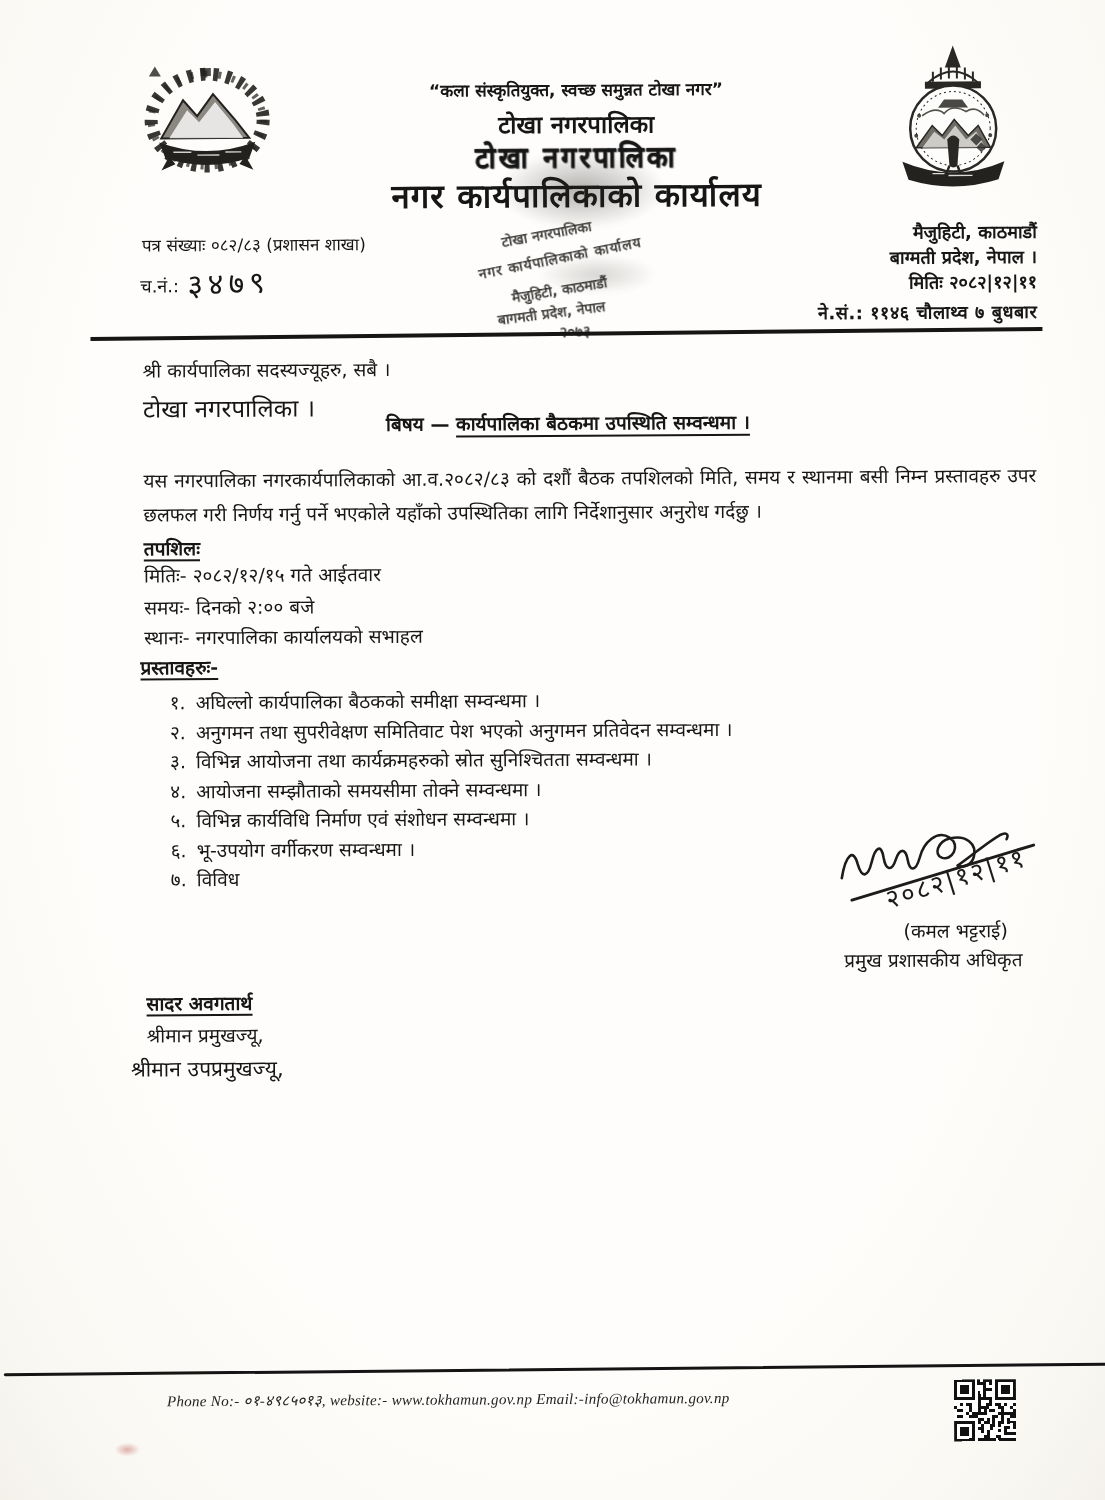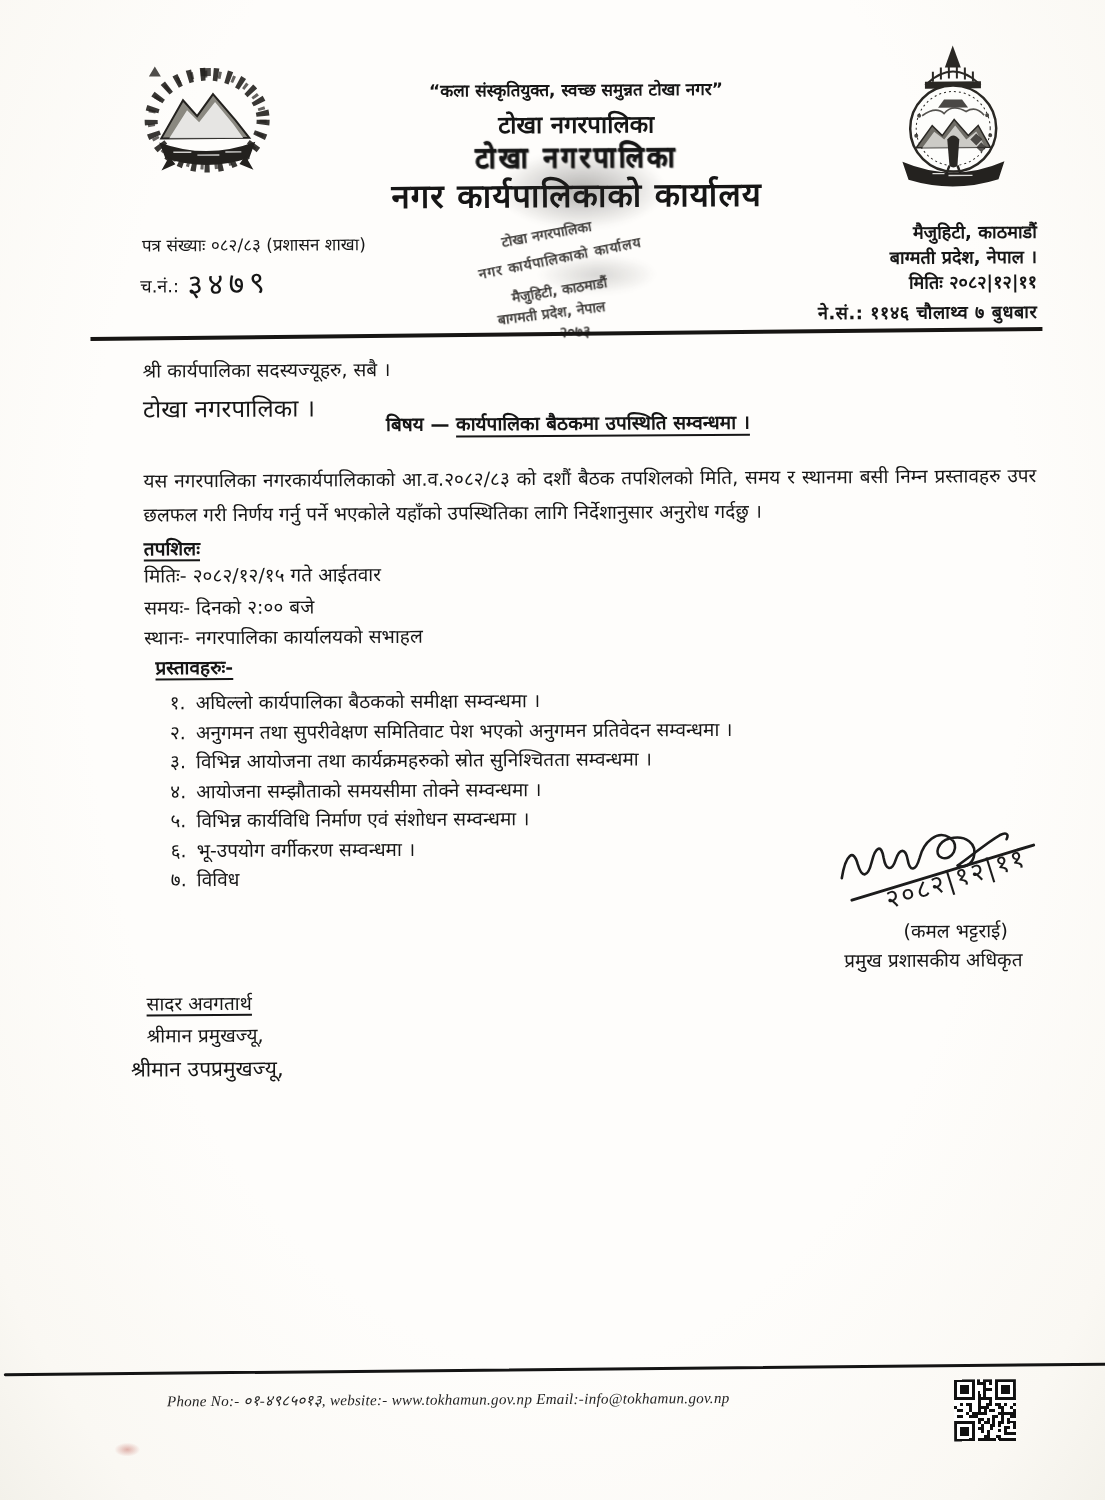--- a/index.html
+++ b/index.html
@@ -65,35 +65,35 @@
   
   .to1{left:145px;top:355px;font-size:19px;}
   .to2{left:145px;top:389px;font-size:24px;}
   .subject{left:388px;top:410px;font-size:19px;font-weight:700;}
   .subject .ul{text-underline-offset:5px;}
   .para{left:145px;top:461px;width:893px;font-size:19px;line-height:34px;text-align:justify;}
   .h-tapasil{left:145px;top:533px;font-size:19px;font-weight:700;}
   .d1{left:145px;top:560px;font-size:19px;}
   .d2{left:145px;top:592px;font-size:19px;}
   .d3{left:145px;top:622px;font-size:19px;}
-  .h-prastav{left:156px;top:652px;font-size:19px;font-weight:700;}
+  .h-prastav{left:141px;top:652px;font-size:19px;font-weight:700;}
   .plist{left:170px;top:686px;width:870px;font-size:19px;line-height:29.5px;}
   .plist .pnum{display:inline-block;min-width:26px;}
 
   
   .sig-svg{left:833px;top:816px;width:212px;height:98px;}
   .sig-date{
     left:882px;top:862px;font-size:26px;letter-spacing:2px;
     transform:rotate(-17deg);font-weight:400;color:#1b1b1b;
   }
   .sig-name{left:862px;top:920px;width:185px;text-align:center;font-size:19px;}
   .sig-role{left:812px;top:949px;width:240px;text-align:center;font-size:19px;}
 
   
-  .cc-head{left:145px;top:988px;font-size:19px;font-weight:400;}
+  .cc-head{left:145px;top:988px;font-size:19px;font-weight:700;}
   .cc1{left:145px;top:1020px;font-size:19px;}
   .cc2{left:129px;top:1052px;font-size:21px;}
 
   
   .footline{left:0;top:1368px;width:1105px;height:3px;background:#141414;transform:rotate(-0.2deg);border-radius:2px;}
   .foottext{
     left:163px;top:1388px;font-size:15px;color:#222;
     font-family:"Liberation Serif",serif;font-style:italic;letter-spacing:.3px;
   }
   .qr{left:950px;top:1382px;width:62px;height:62px;}

